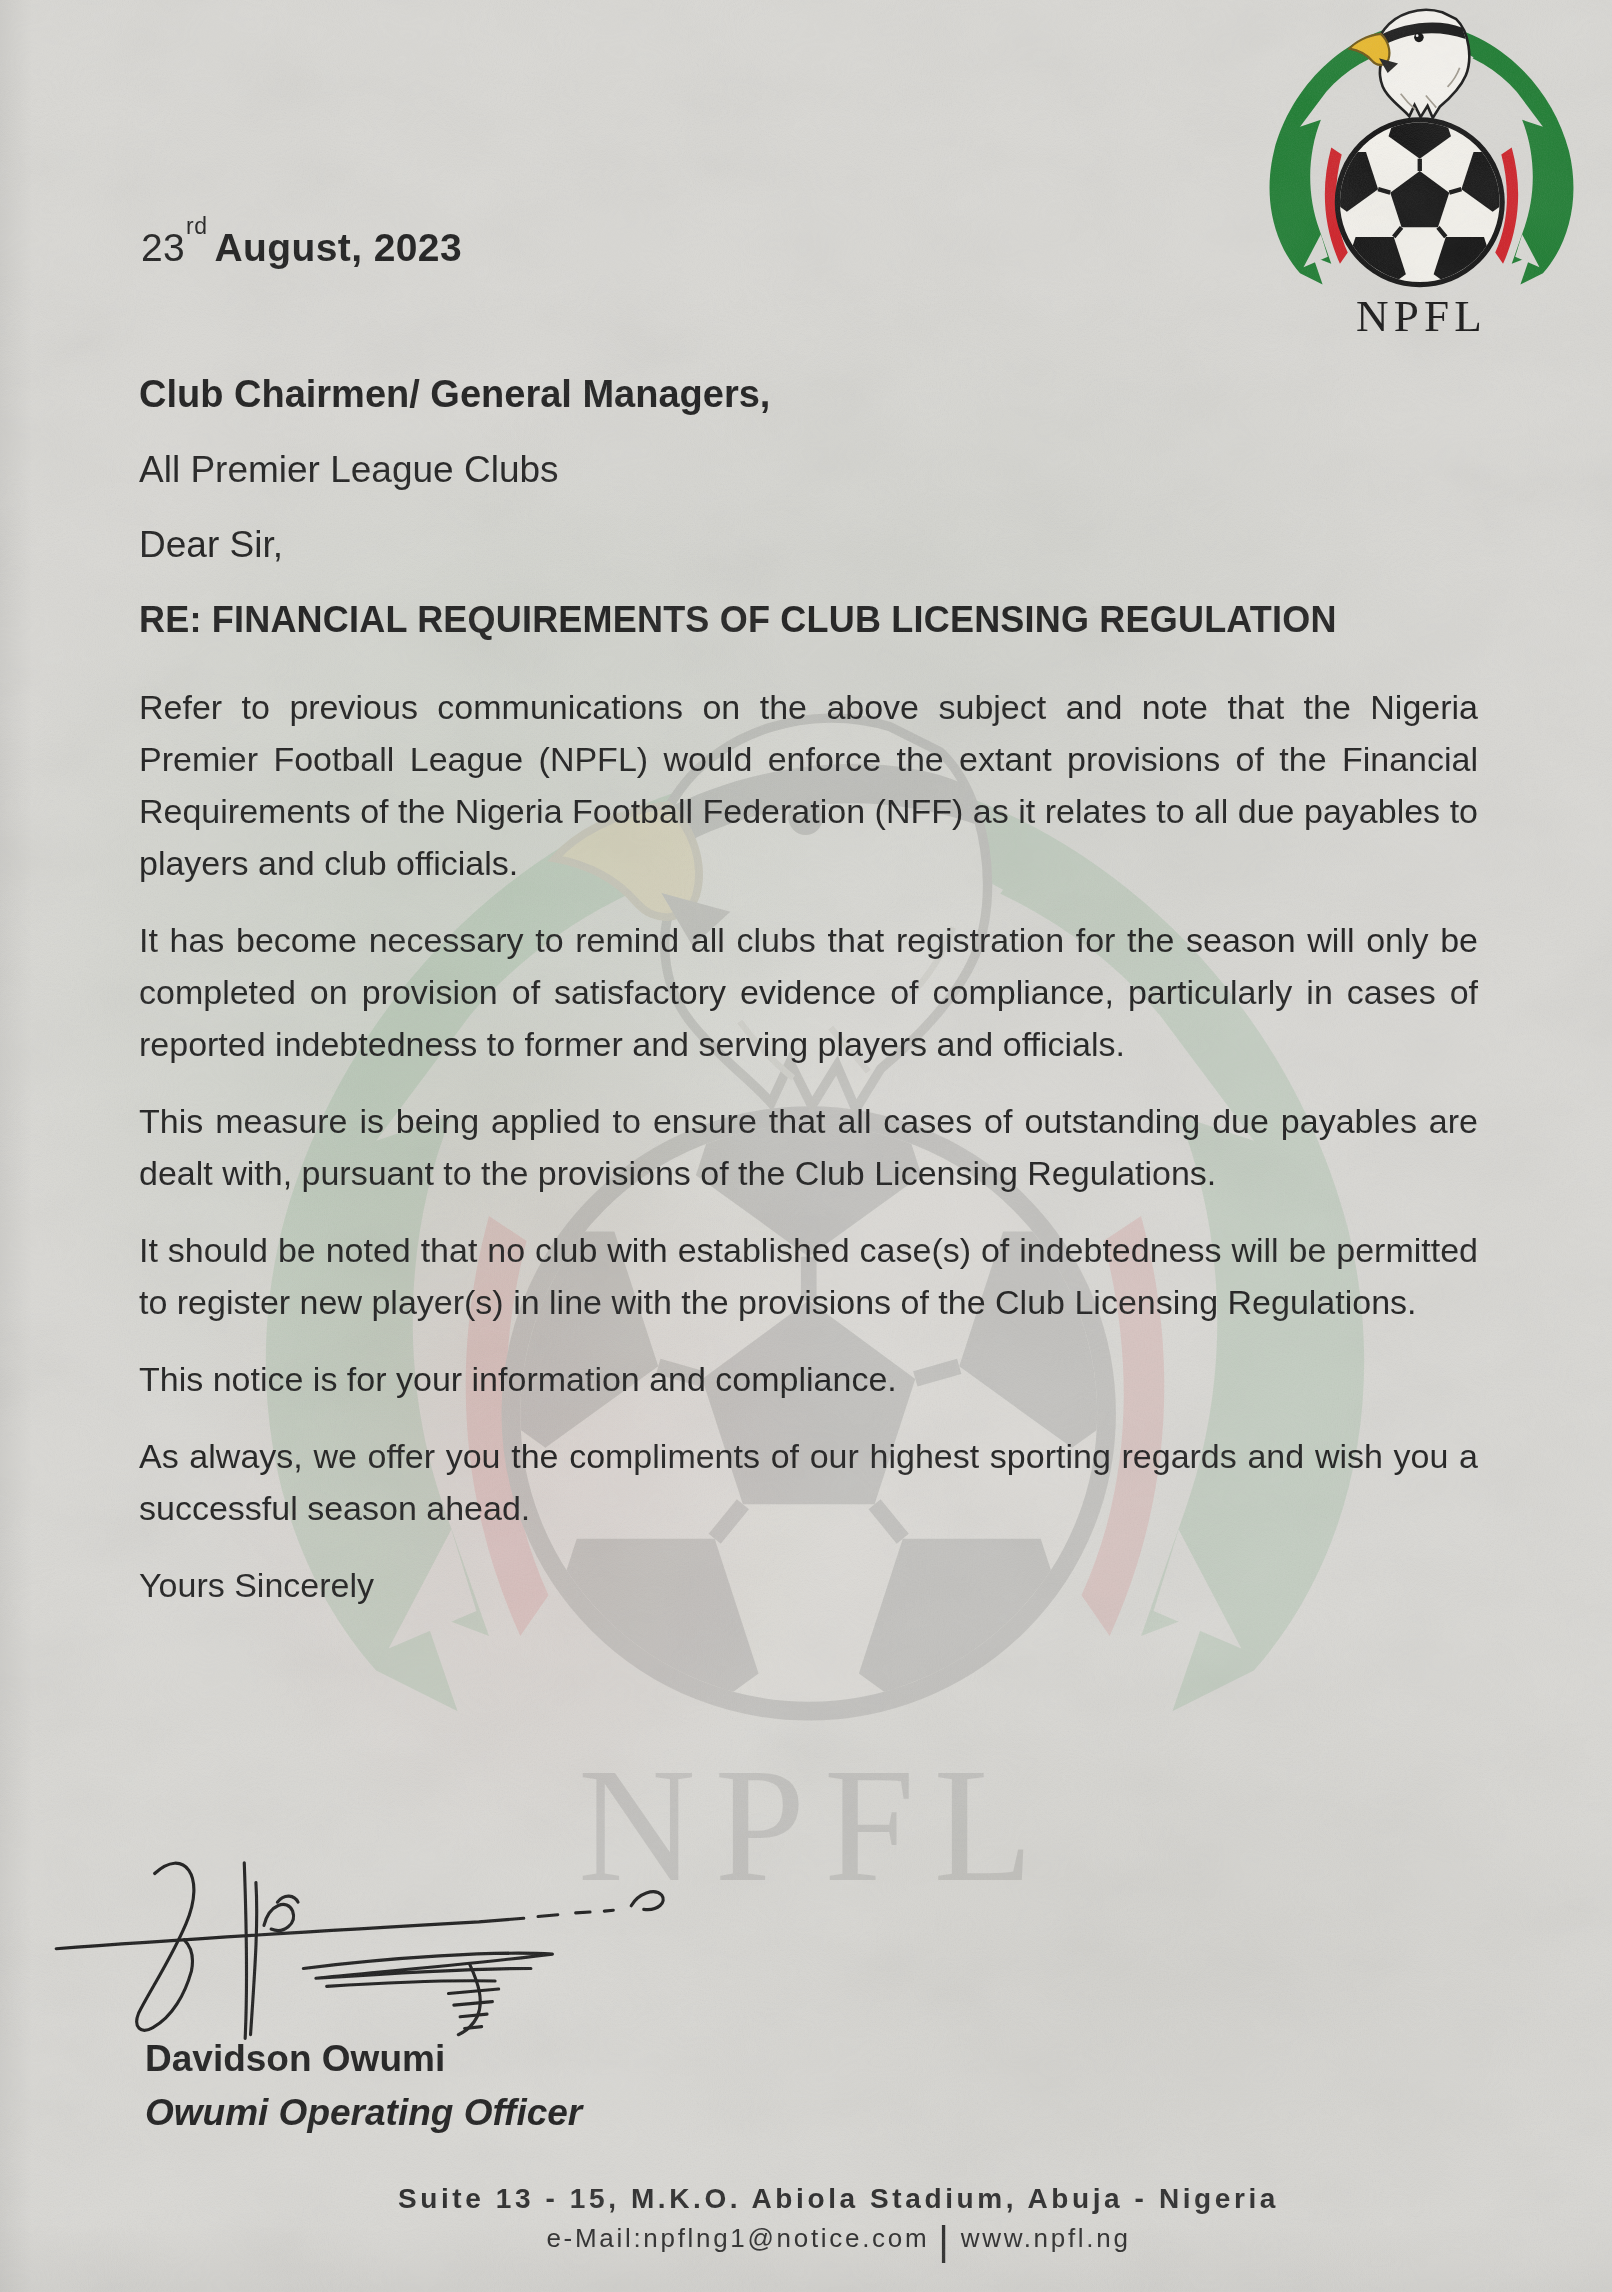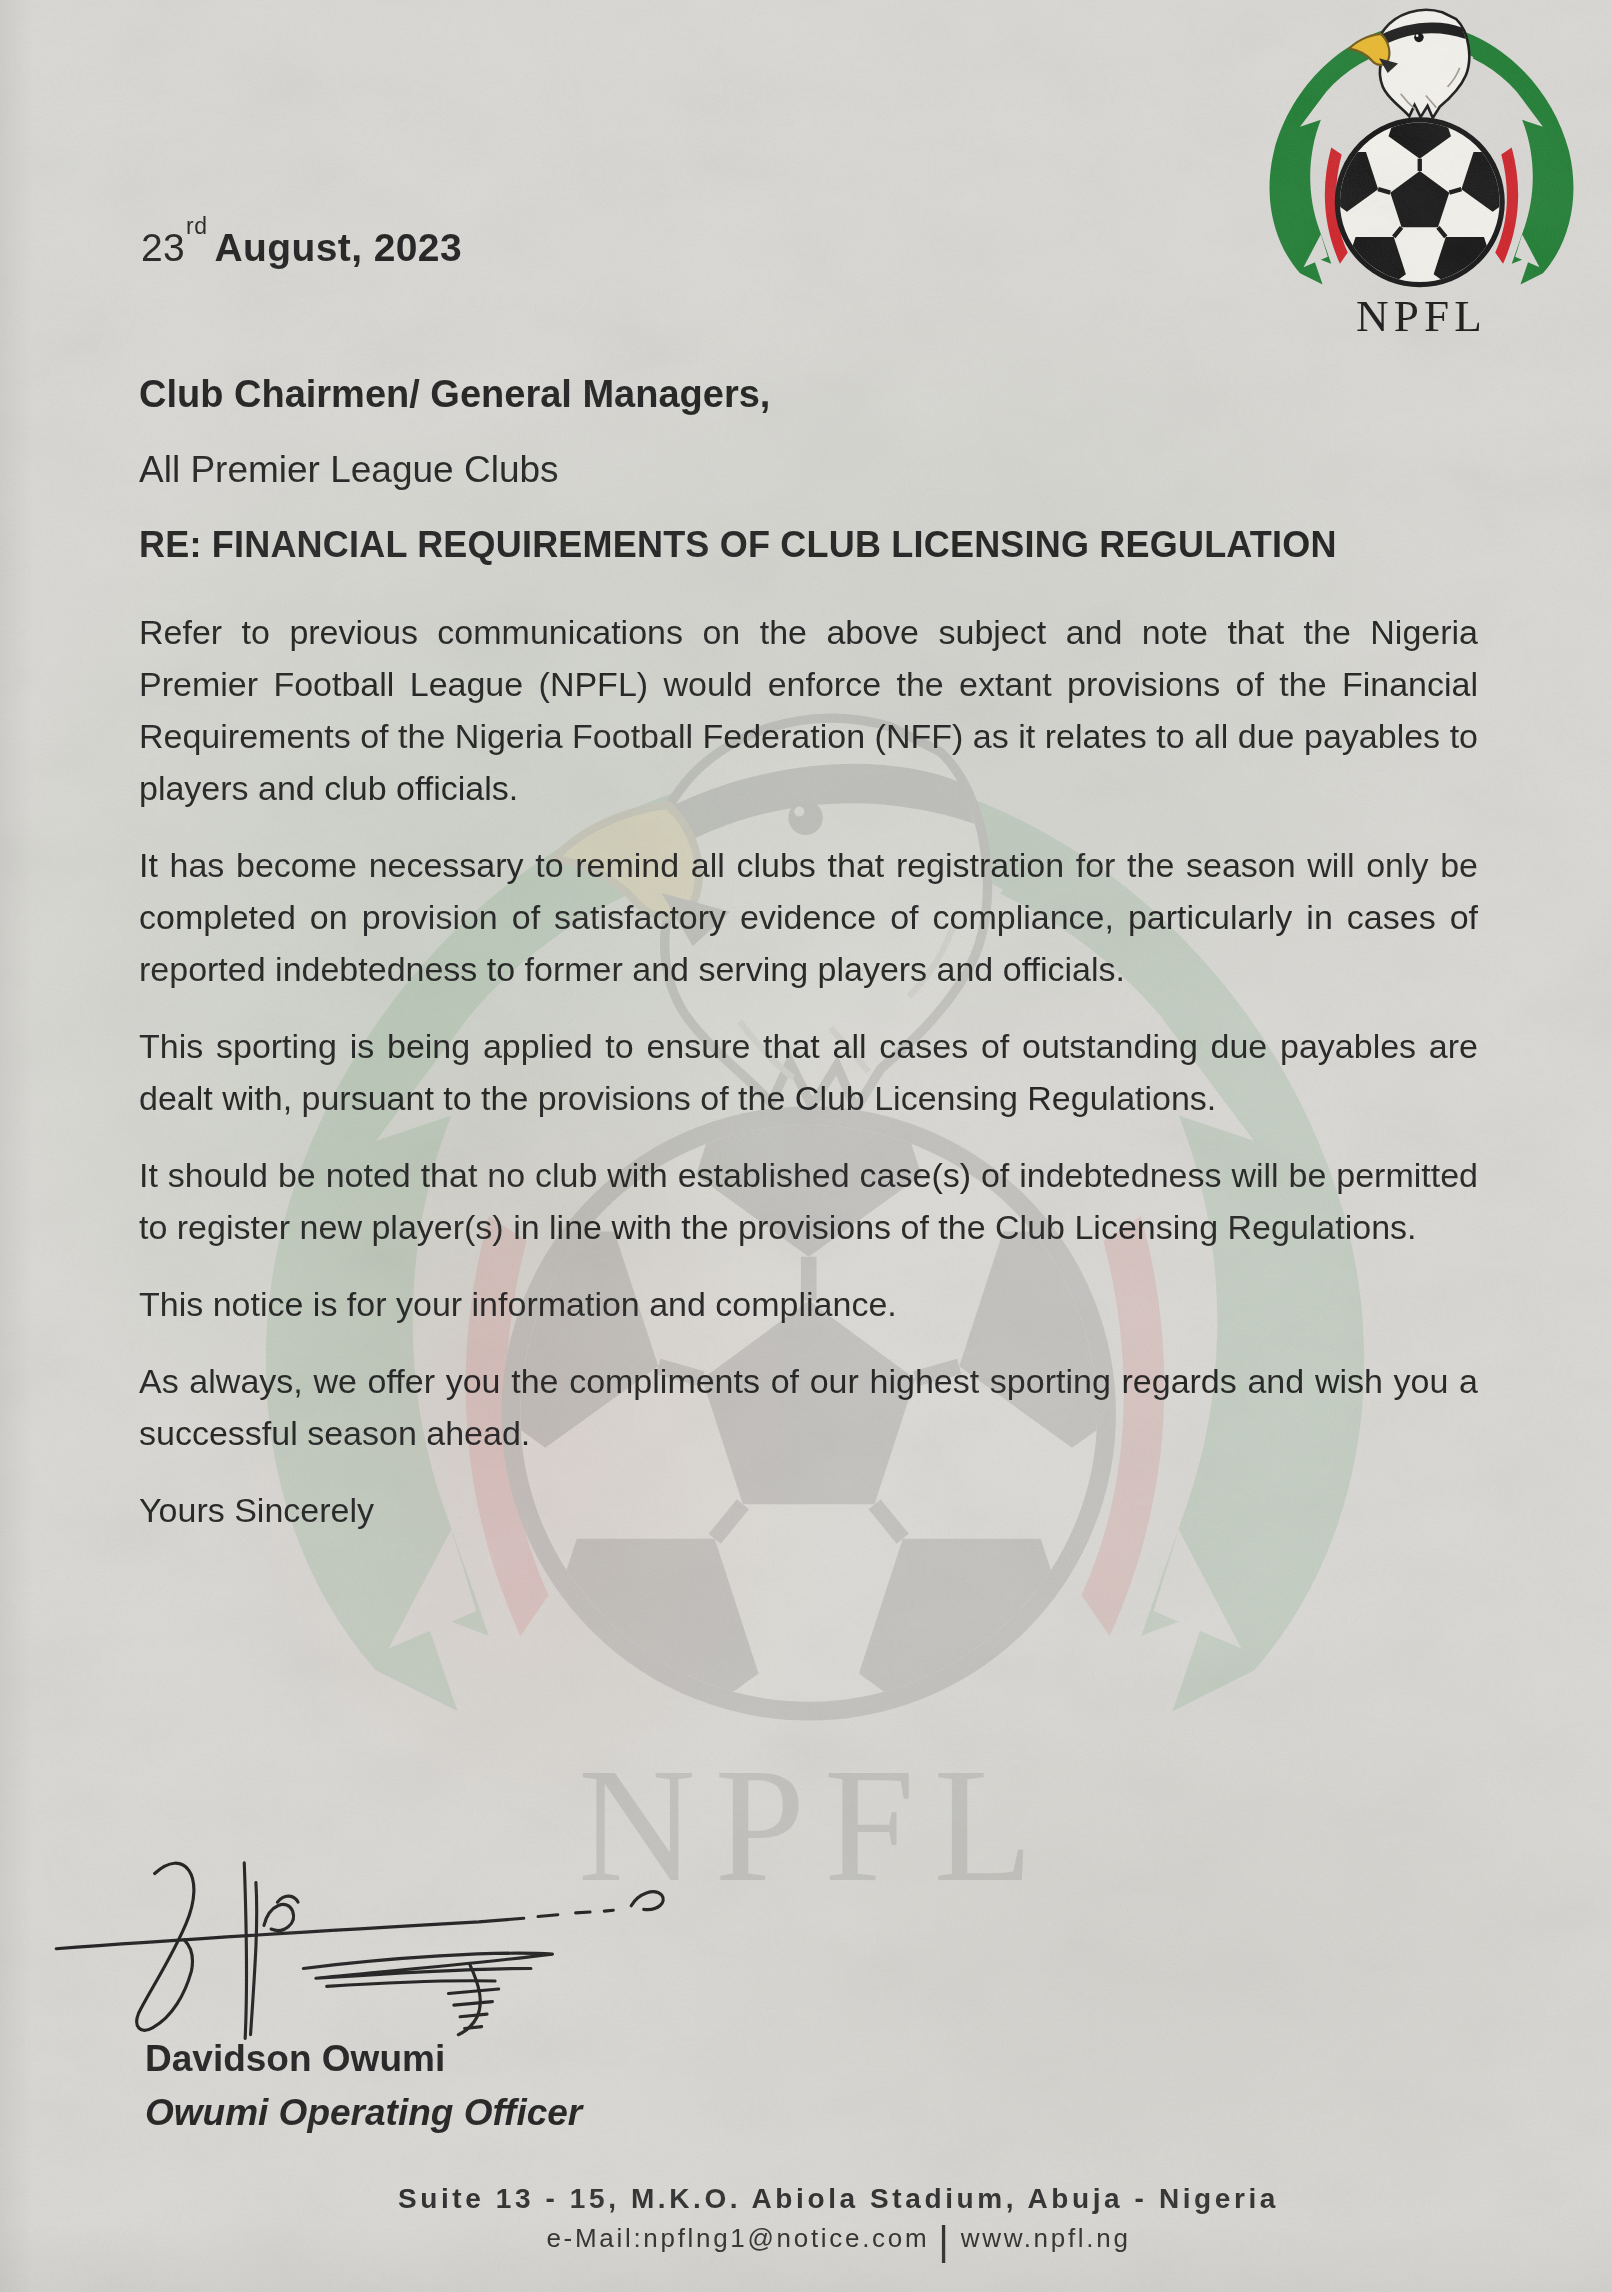--- a/index.html
+++ b/index.html
@@ -99,24 +99,25 @@
 
 <div class="date"><span>23</span><sup>rd</sup><span class="date-rest">August, 2023</span></div>
 
 <svg class="logo" viewBox="0 0 400 385">
   <use href="#npfl-logo" xlink:href="#npfl-logo"></use>
 </svg>
 
 <div class="content">
   <p class="recipient-bold">Club Chairmen/ General Managers,</p>
   <p class="plainline">All Premier League Clubs</p>
+  <p class="plainline">Dear Sir,</p>
   <p class="subject">RE: FINANCIAL REQUIREMENTS OF CLUB LICENSING REGULATION</p>
   <p class="body-para">Refer to previous communications on the above subject and note that the Nigeria Premier Football League (NPFL) would enforce the extant provisions of the Financial Requirements of the Nigeria Football Federation (NFF) as it relates to all due payables to players and club officials.</p>
   <p class="body-para">It has become necessary to remind all clubs that registration for the season will only be completed on provision of satisfactory evidence of compliance, particularly in cases of reported indebtedness to former and serving players and officials.</p>
-  <p class="body-para">This sporting is being applied to ensure that all cases of outstanding due payables are dealt with, pursuant to the provisions of the Club Licensing Regulations.</p>
+  <p class="body-para">This measure is being applied to ensure that all cases of outstanding due payables are dealt with, pursuant to the provisions of the Club Licensing Regulations.</p>
   <p class="body-para">It should be noted that no club with established case(s) of indebtedness will be permitted to register new player(s) in line with the provisions of the Club Licensing Regulations.</p>
   <p class="body-para">This notice is for your information and compliance.</p>
   <p class="body-para">As always, we offer you the compliments of our highest sporting regards and wish you a successful season ahead.</p>
   <p class="closing">Yours Sincerely</p>
 </div>
 
 <svg class="signature-svg" viewBox="0 0 700 215" fill="none" stroke="#1b1b1b" stroke-width="3.5" stroke-linecap="round" stroke-linejoin="round">
   <path d="M8,110 C140,100 340,88 480,80 L530,76"></path>
   <path d="M546,74 L568,72 M588,70 L604,69 M620,68 L630,67"></path>
   <path d="M650,62 C658,48 676,42 684,50 C690,58 680,68 664,66"></path>

